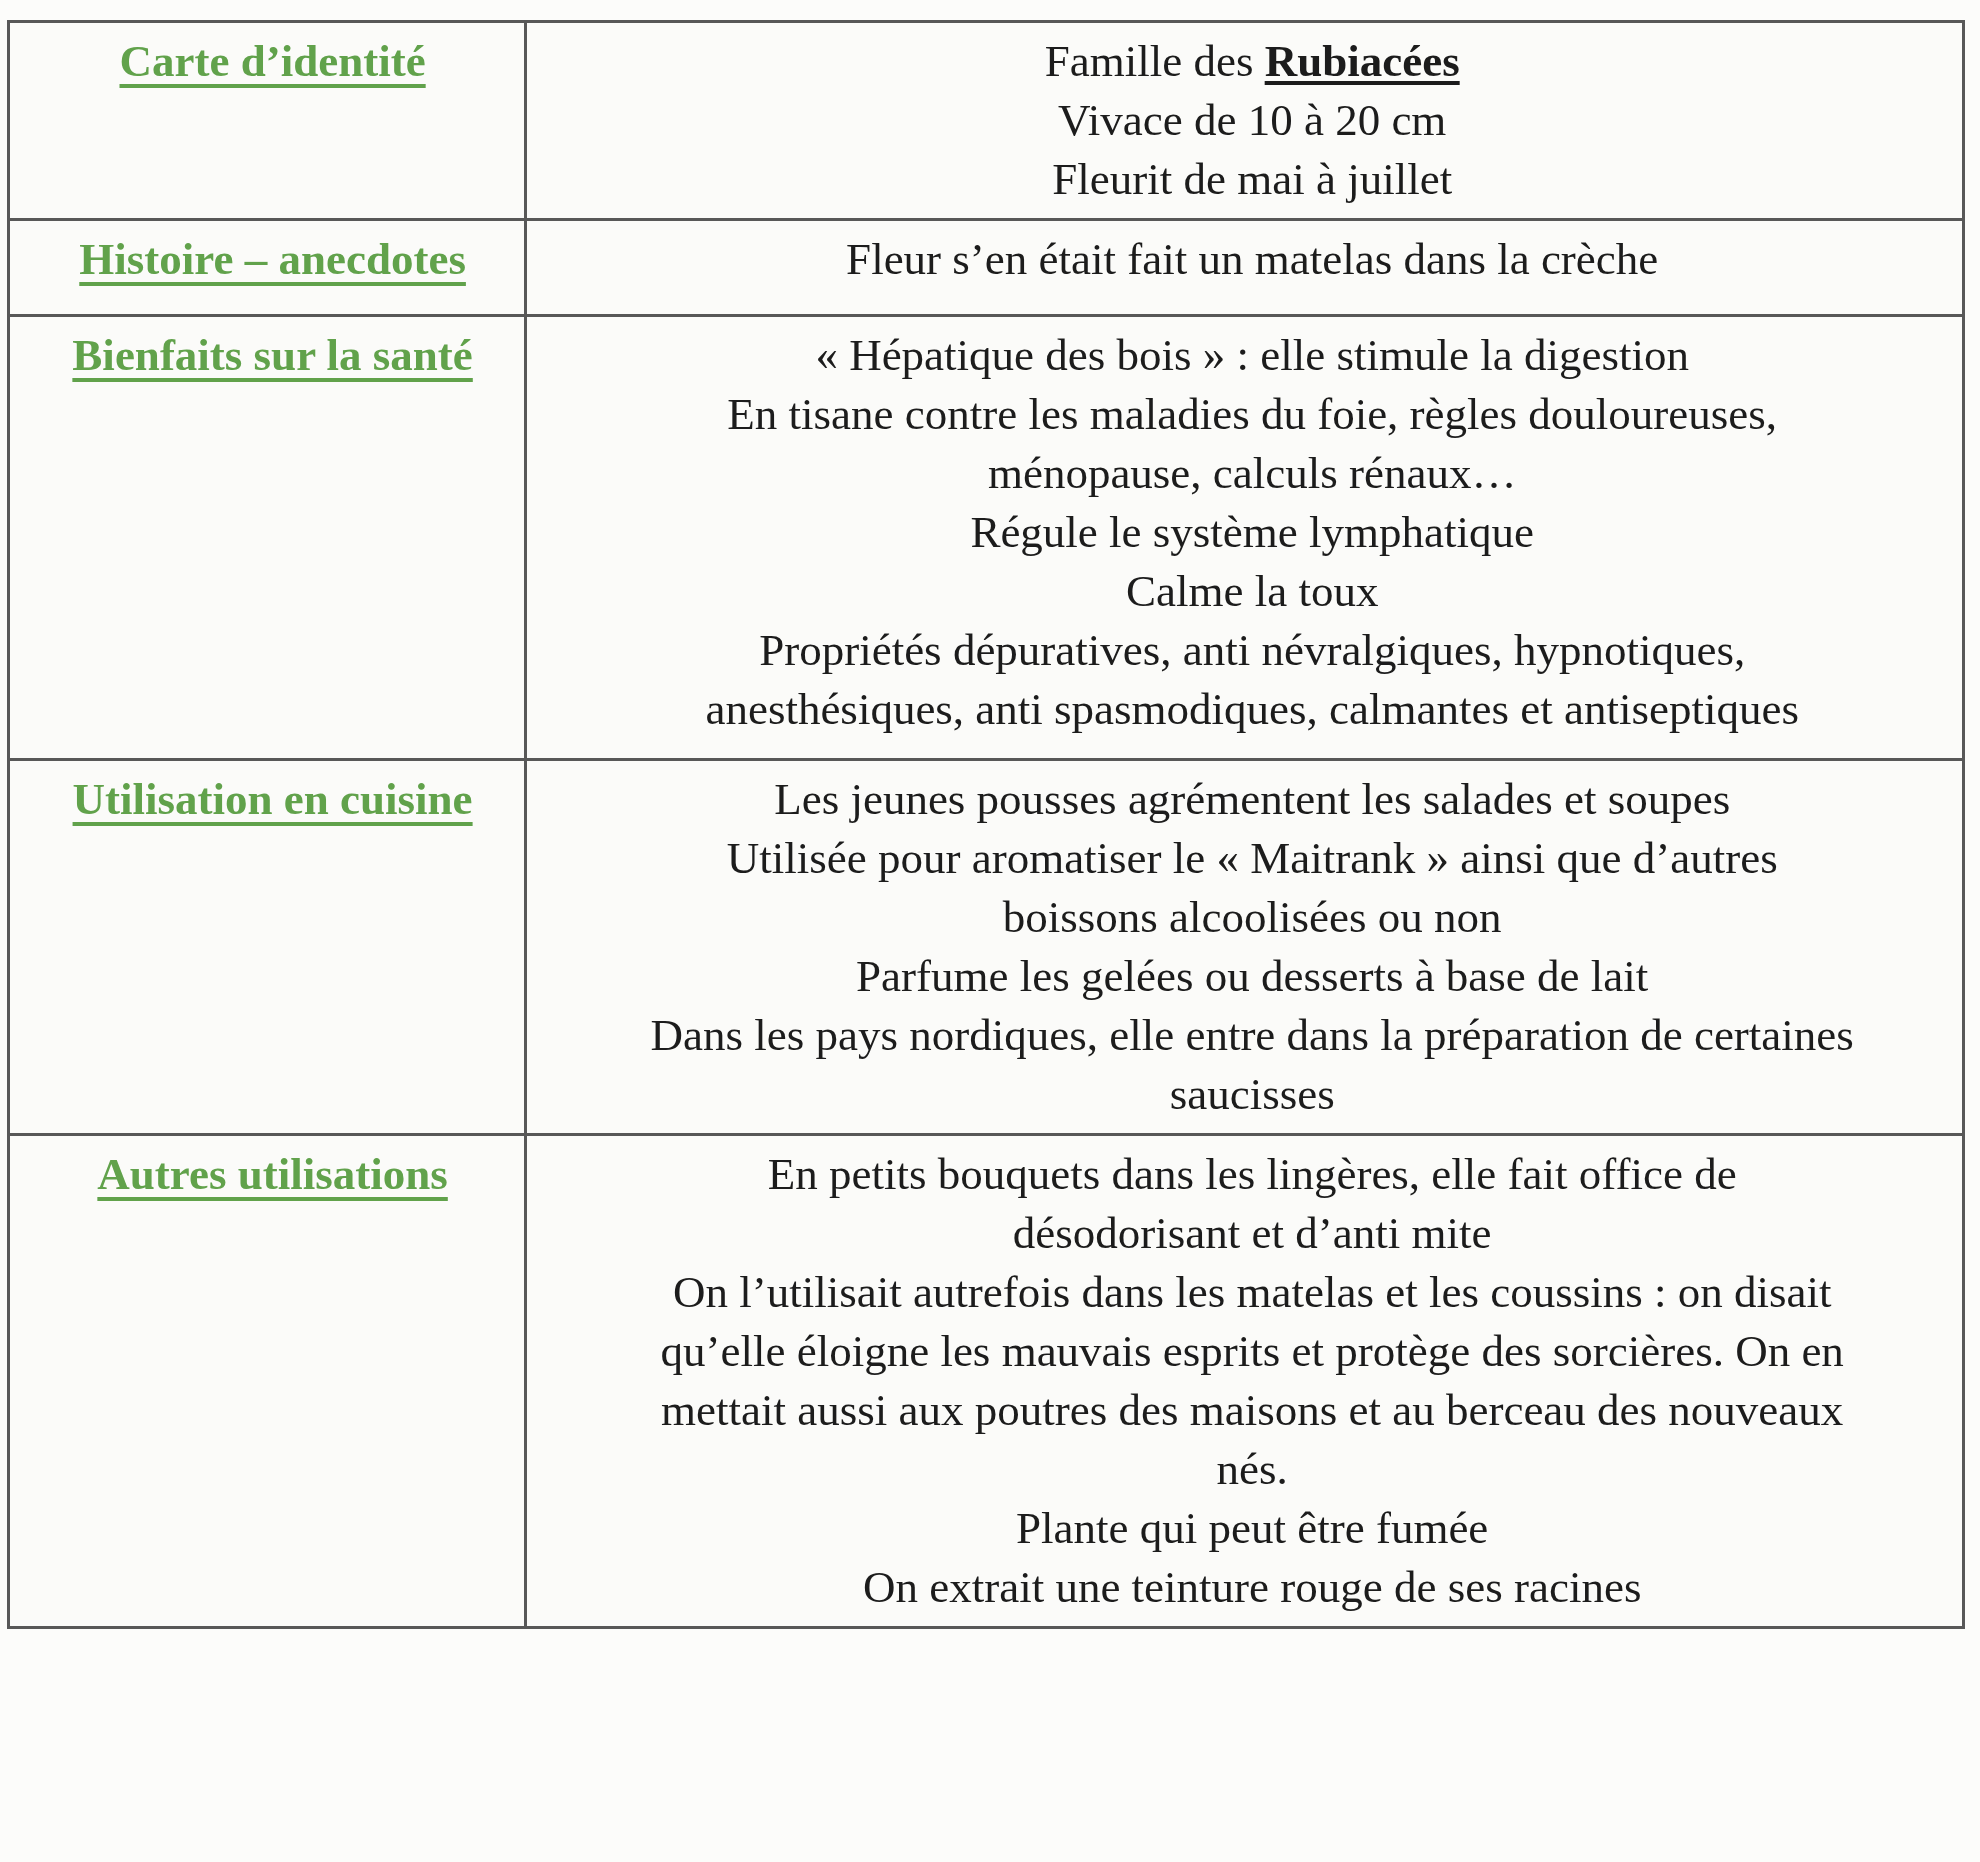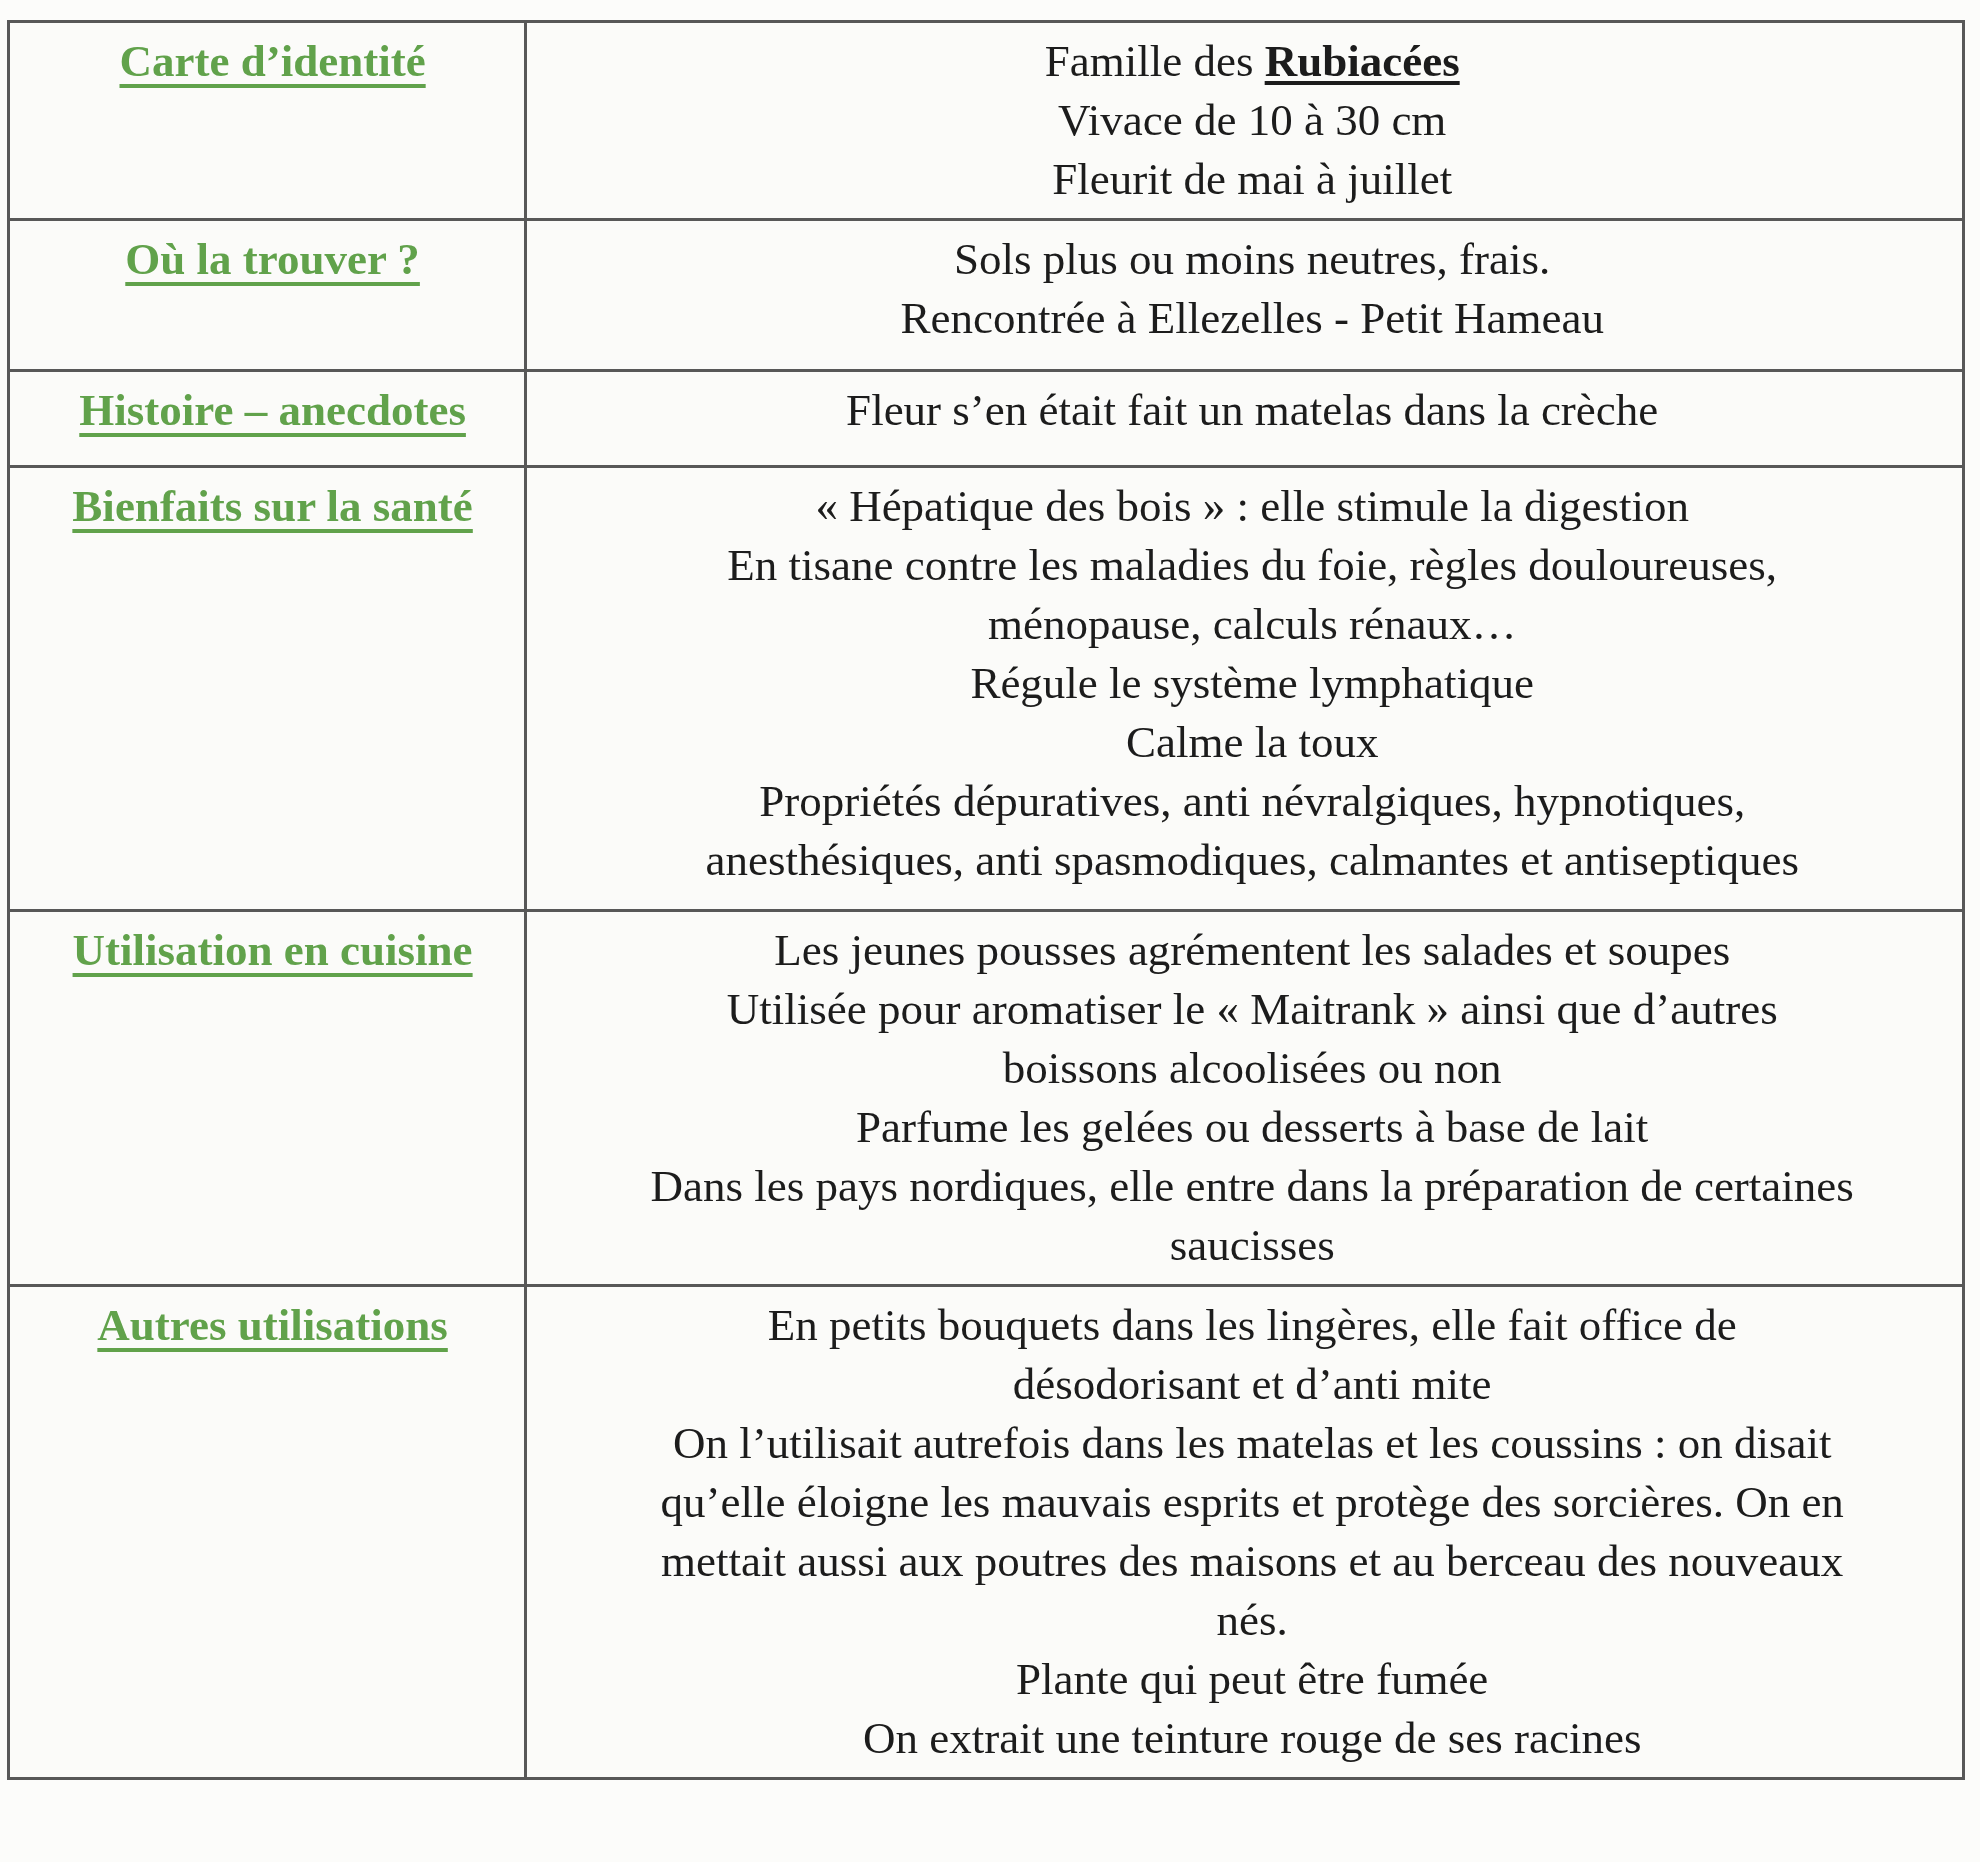--- a/index.html
+++ b/index.html
@@ -70,34 +70,25 @@
     <col class="c-body">
   </colgroup>
   <tbody>
 
     <tr class="r1">
       <td class="head">
         <span class="hdr">Carte d’identité</span>
       </td>
       <td class="body">
         <p class="ln"><span>Famille des </span><span class="bu">Rubiacées</span></p>
-        <p class="ln">Vivace de 10 à 30 cm</p>
+        <p class="ln">Vivace de 10 à 20 cm</p>
         <p class="ln">Fleurit de mai à juillet</p>
       </td>
     </tr>
 
-    <tr class="r2">
-      <td class="head">
-        <span class="hdr">Où la trouver ?</span>
-      </td>
-      <td class="body">
-        <p class="ln">Sols plus ou moins neutres, frais.</p>
-        <p class="ln">Rencontrée à Ellezelles - Petit Hameau</p>
-      </td>
-    </tr>
 
     <tr class="r3">
       <td class="head">
         <span class="hdr">Histoire – anecdotes</span>
       </td>
       <td class="body">
         <p class="ln">Fleur s’en était fait un matelas dans la crèche</p>
       </td>
     </tr>
 

